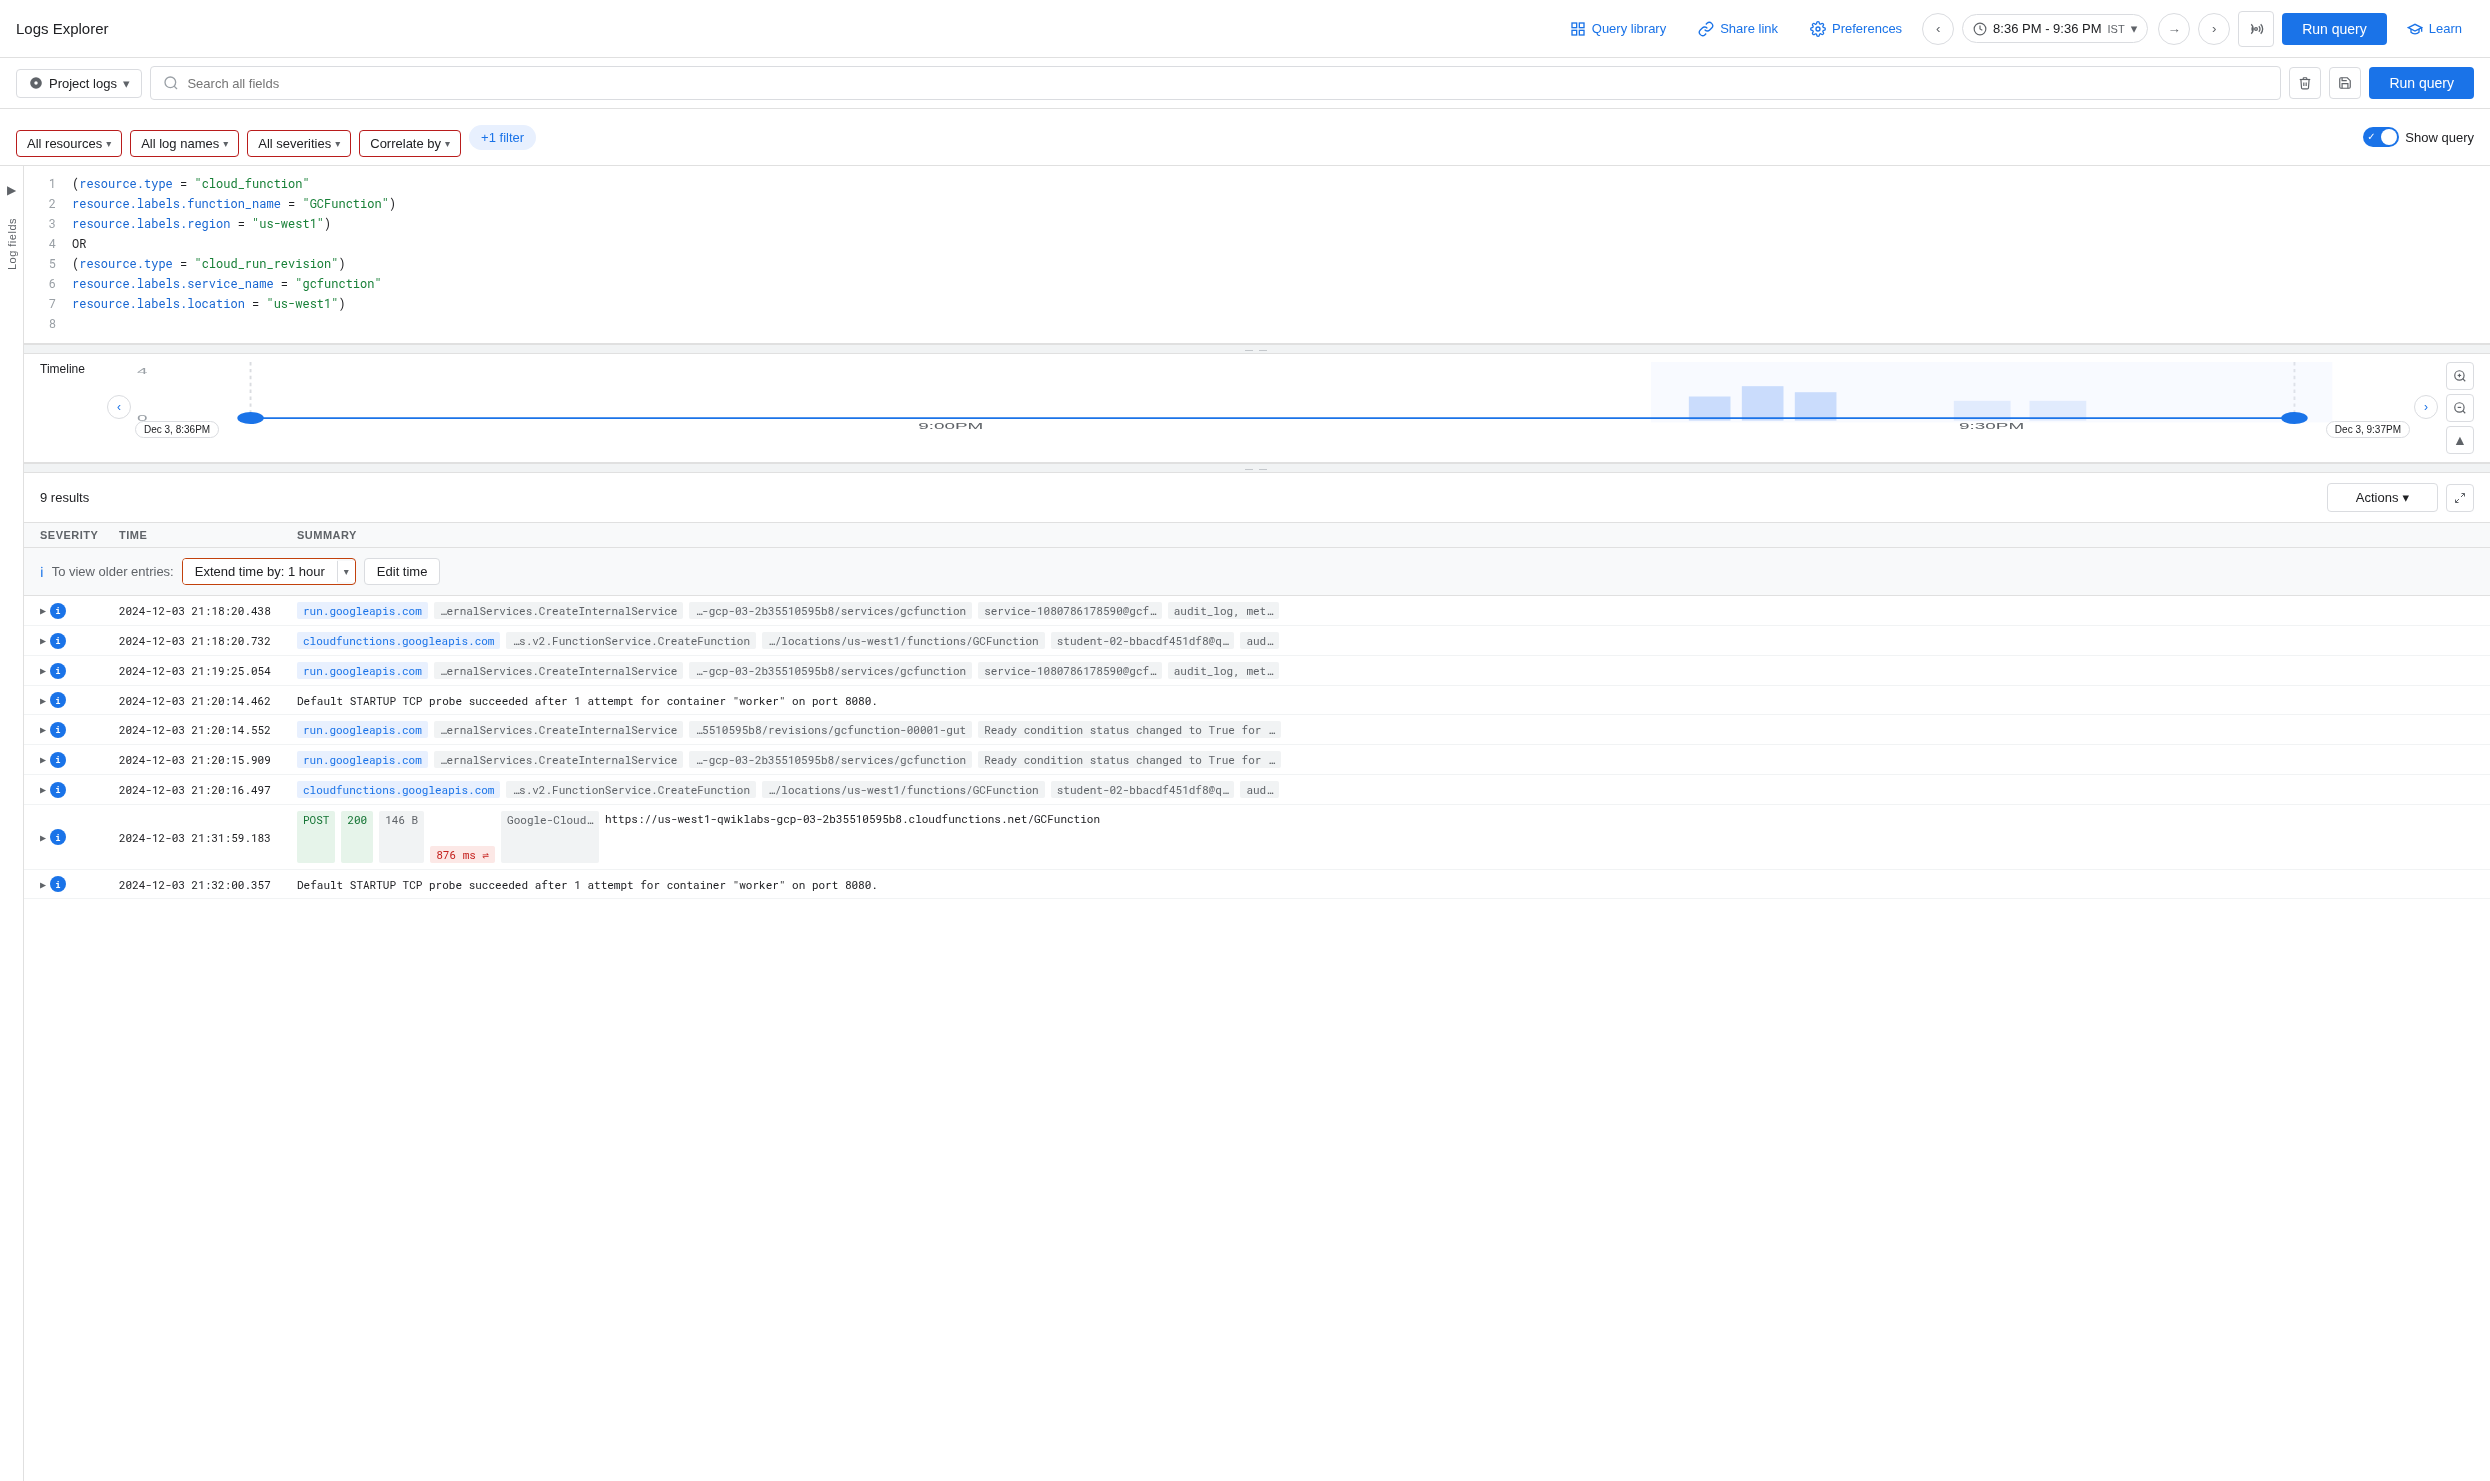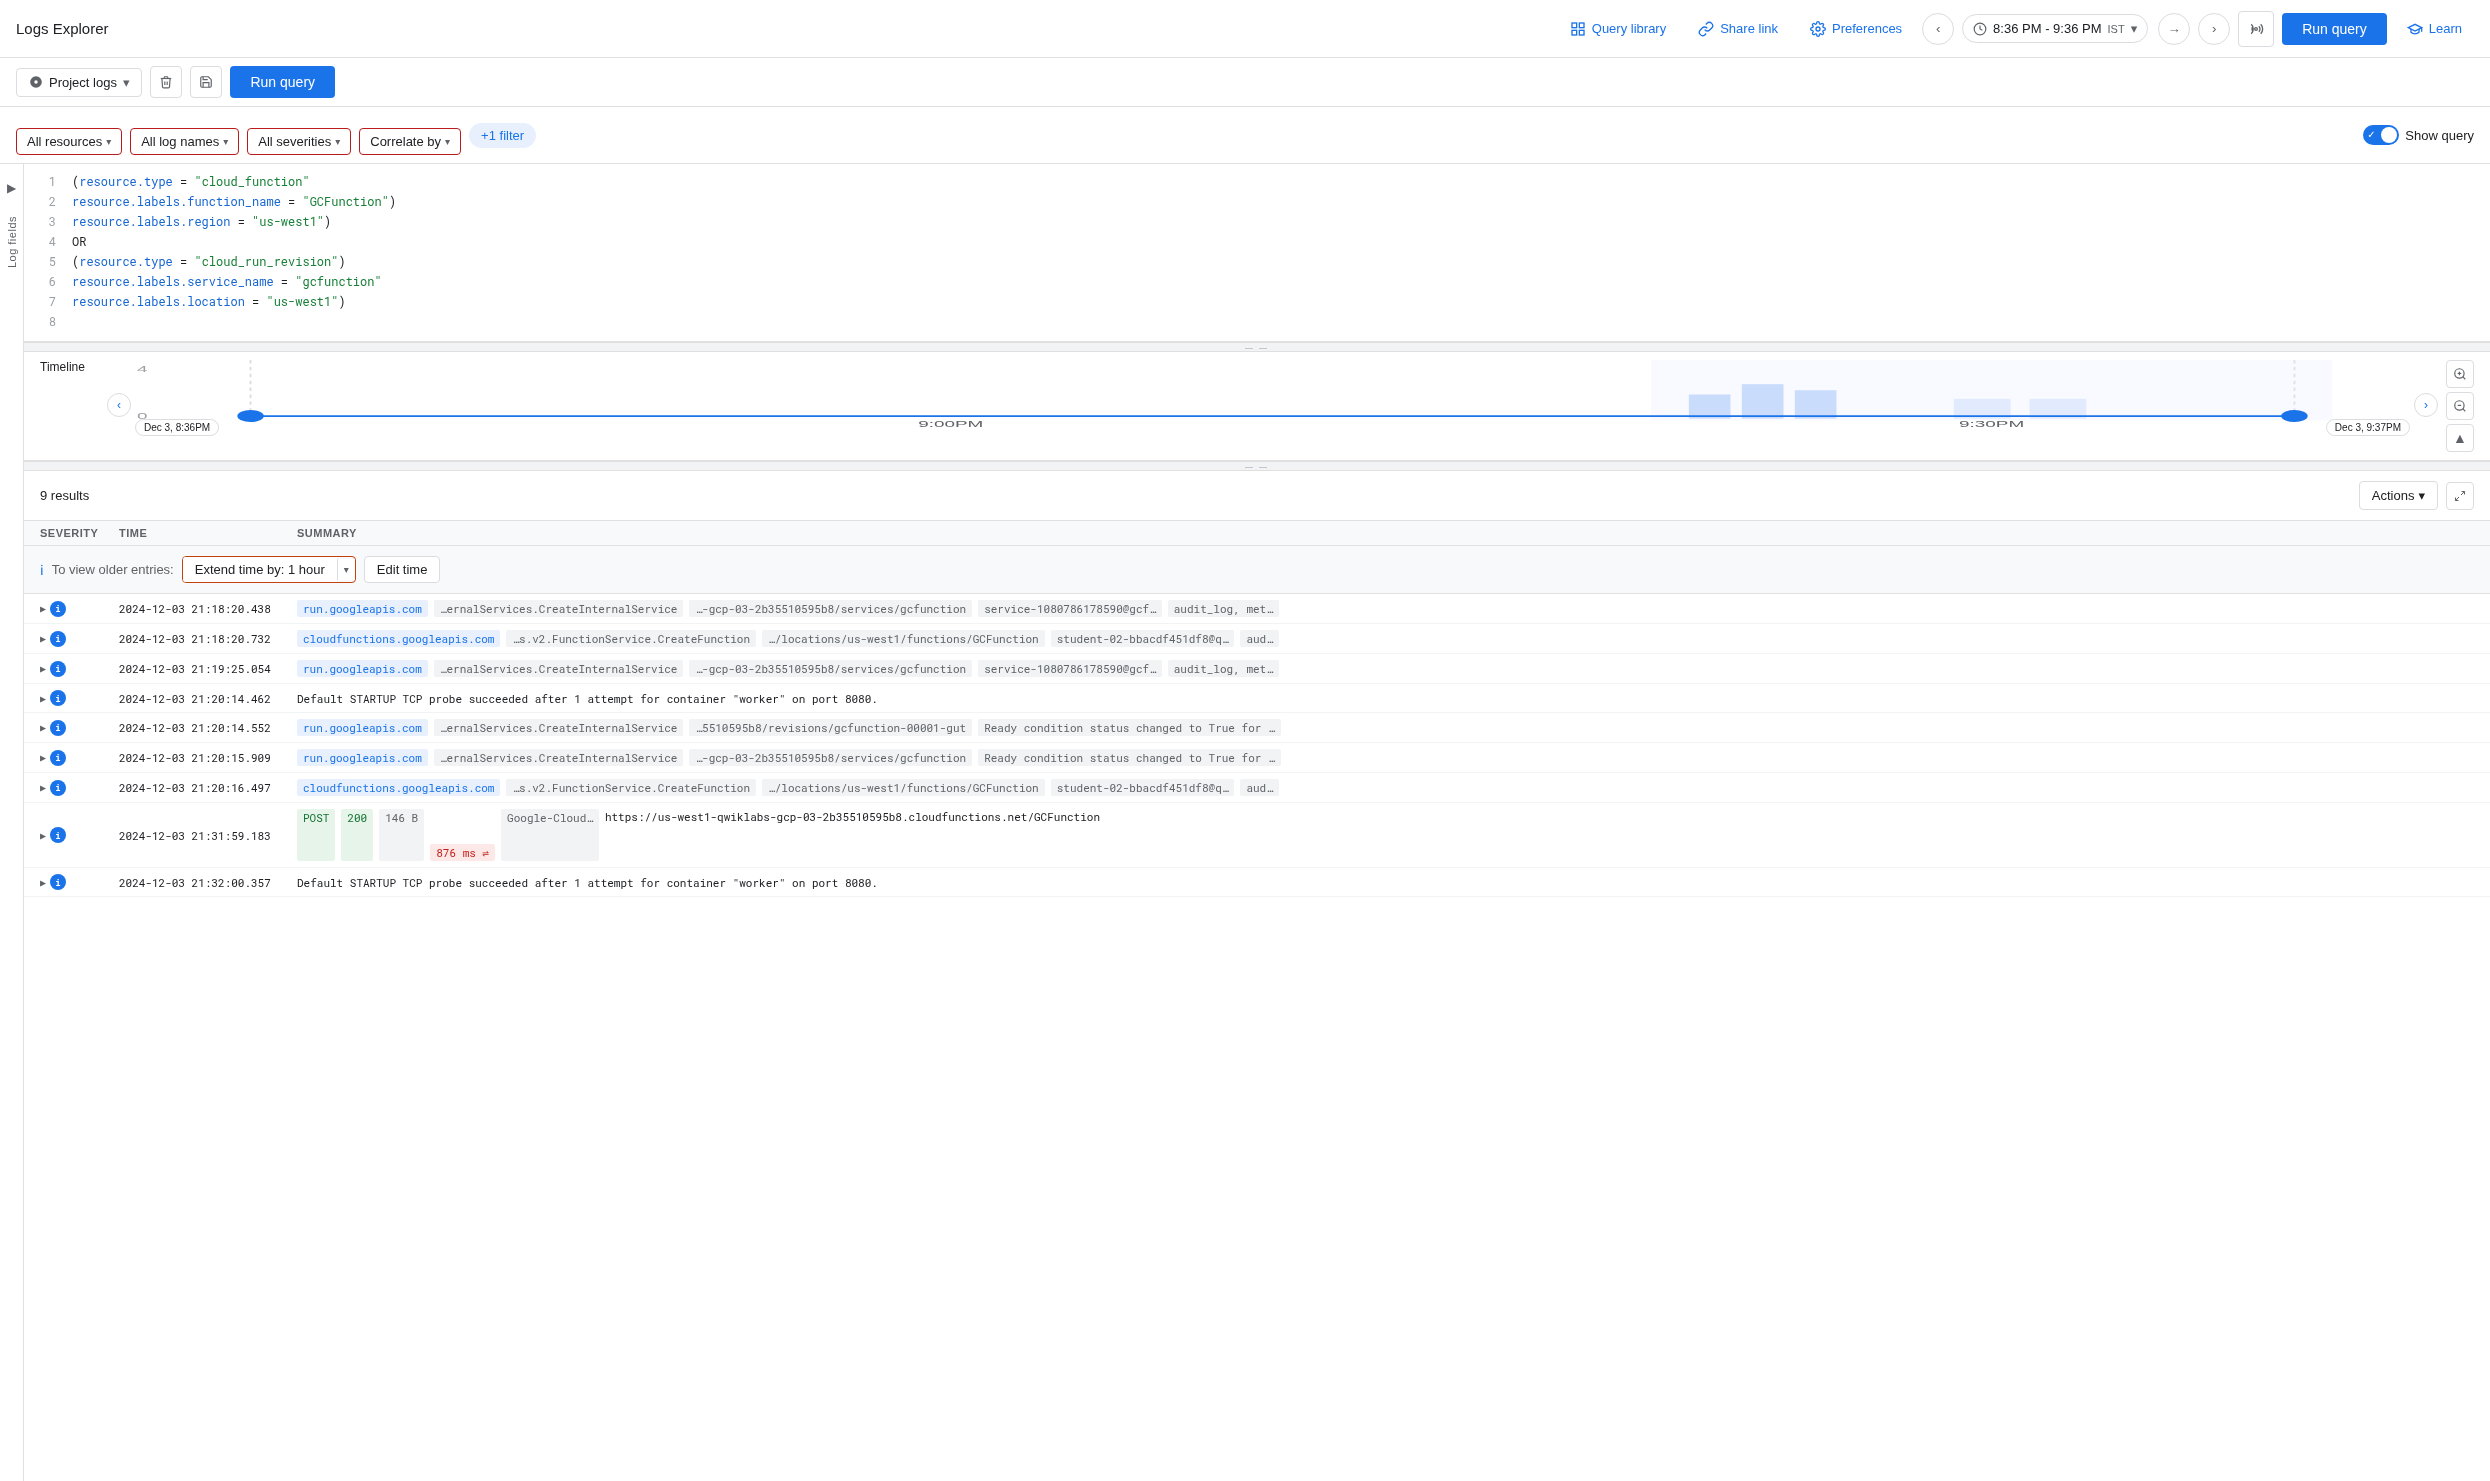--- a/index.html
+++ b/index.html
@@ -153,21 +153,21 @@
     .timeline-svg { width: 100%; height: 69px; }
 
     
     .results-section { flex: 1; overflow-y: auto; background: #fff; }
     .results-header {
       display: flex; align-items: center; padding: 10px 16px;
       border-bottom: 1px solid #e0e0e0; background: #fff; position: sticky; top: 0; z-index: 5;
     }
     .results-count { font-size: 13px; font-weight: 500; color: #202124; flex: 1; }
     .actions-btn {
-      display: flex; align-items: center; gap: 4px; padding: 6px 12px;
+      display: flex; align-items: center; gap: 4px; padding: 6px 28px;
       border: 1px solid #dadce0; border-radius: 4px; background: #fff;
       cursor: pointer; font-size: 13px; color: #202124;
     }
     .expand-btn {
       width: 28px; height: 28px; border: 1px solid #dadce0; background: #fff;
       border-radius: 4px; cursor: pointer; display: flex; align-items: center;
       justify-content: center; color: #5f6368;
     }
     .table-header {
       display: grid; grid-template-columns: 79px 178px 1fr;
@@ -295,20 +295,27 @@
 <div class="search-bar-row">
   <div class="project-selector">
     <svg width="14" height="14" viewBox="0 0 24 24" fill="#5f6368">
         <circle cx="12" cy="12" r="10"></circle>
         <circle cx="12" cy="12" r="3" fill="#fff"></circle>
       </svg>
     <span>Project logs</span>
     <span style="color:#5f6368">▾</span>
   </div>
 
+  <div class="search-field">
+    <svg width="16" height="16" viewBox="0 0 24 24" fill="none" stroke="#9aa0a6" stroke-width="2">
+        <circle cx="11" cy="11" r="8"></circle>
+        <line x1="21" y1="21" x2="16.65" y2="16.65"></line>
+      </svg>
+    <input type="text" placeholder="Search all fields" style="">
+  </div>
 
   <div class="icon-btn">
     <svg width="14" height="14" viewBox="0 0 24 24" fill="none" stroke="#5f6368" stroke-width="2">
         <polyline points="3,6 5,6 21,6"></polyline>
         <path d="M19,6l-1,14a2,2,0,0,1-2,2H8a2,2,0,0,1-2-2L5,6"></path>
         <path d="M10,11v6M14,11v6"></path>
         <path d="M9,6V4a1,1,0,0,1,1-1h4a1,1,0,0,1,1,1V6"></path>
       </svg>
   </div>
 

